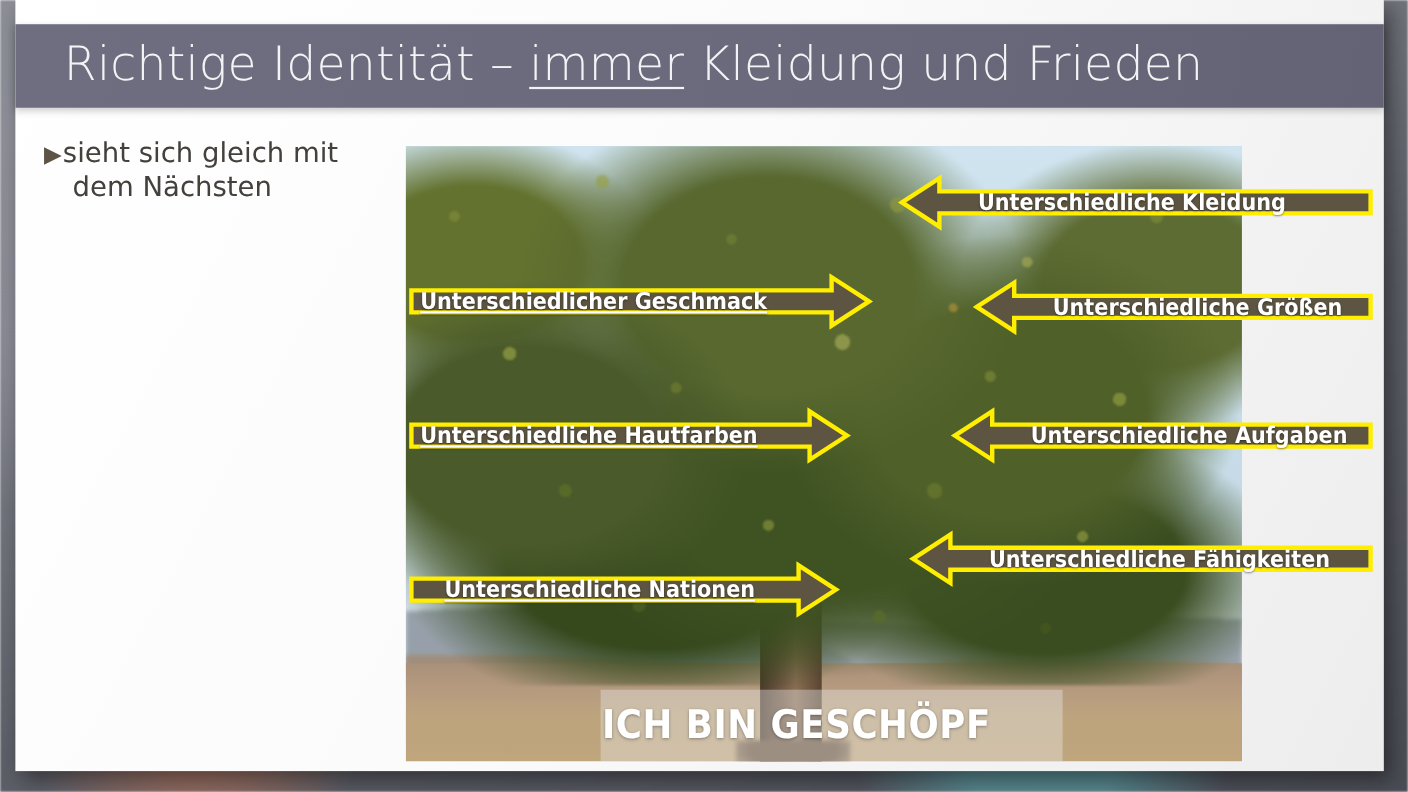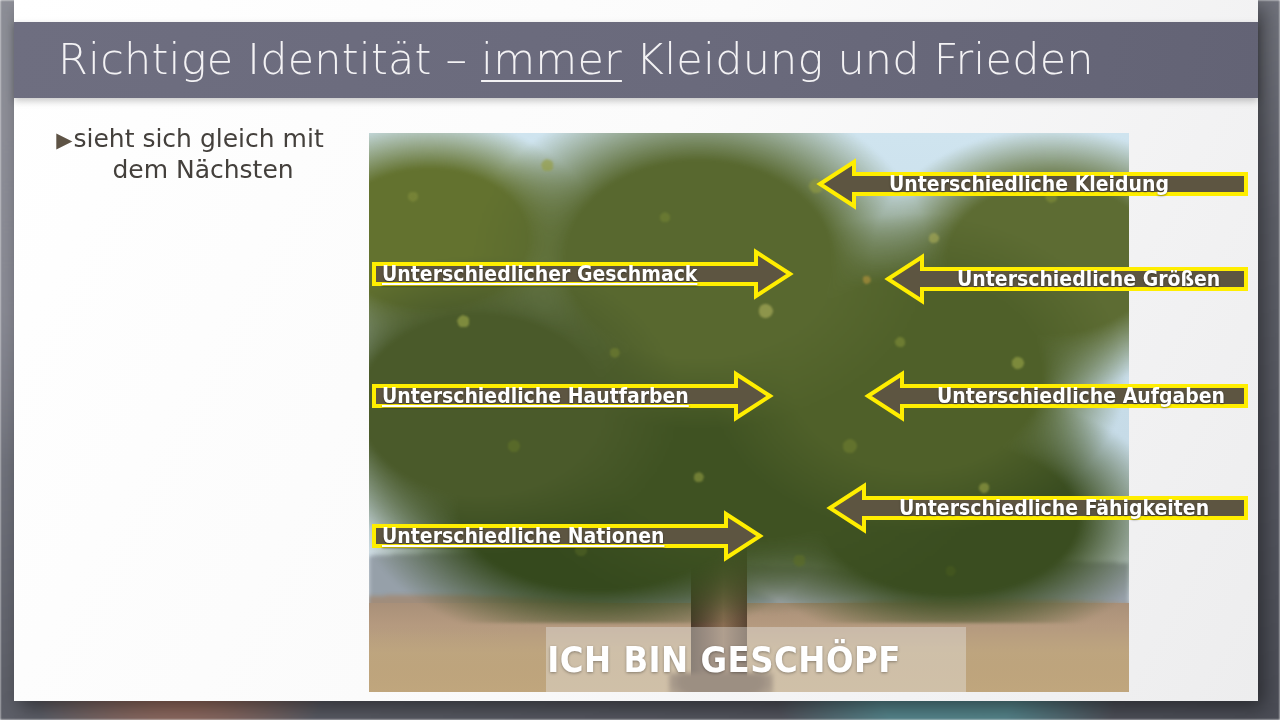--- a/index.html
+++ b/index.html
@@ -66,21 +66,20 @@
   #bullet-block {
     position: absolute;
     left: 40px;
     top: 123px;
     width: 300px;
     color: #44403c;
     font-size: 25px;
     line-height: 1.24;
     font-family: "DejaVu Sans", sans-serif;
     font-weight: 400;
-    text-align: center;
   }
   #bullet-marker {
     color: #5e5345;
     font-size: 21px;
     line-height: 1;
     margin-right: 1px;
   }
   #bullet-text-line2 { display: block; margin-left: 26px; }
 
   
@@ -301,18 +300,18 @@
   <span class="lbl">Unterschiedliche Aufgaben</span>
 </div>
 
 <div class="arrow left" id="arrow5" style="left:828px; top:484px; width:420px; height:48px;">
   <svg width="420" height="48" viewBox="0 0 420 48">
     <polygon points="2,24 36,2 36,14 418,14 418,34 36,34 36,46" fill="#5d5541" stroke="#ffee00" stroke-width="4" stroke-linejoin="miter"></polygon>
   </svg>
   <span class="lbl">Unterschiedliche Fähigkeiten</span>
 </div>
 
-<div class="arrow right" id="arrow6" style="left:372px; top:512px; width:390px; height:48px;">
+<div class="arrow right" id="arrow6" style="left:372px; top:512px; width:390px; height:48px;padding-left:22px;">
   <svg width="390" height="48" viewBox="0 0 390 48">
     <polygon points="388,24 354,2 354,14 2,14 2,34 354,34 354,46" fill="#5d5541" stroke="#ffee00" stroke-width="4" stroke-linejoin="miter"></polygon>
   </svg>
   <span class="lbl">Unterschiedliche Nationen</span>
 </div>
 
 </body></html>

